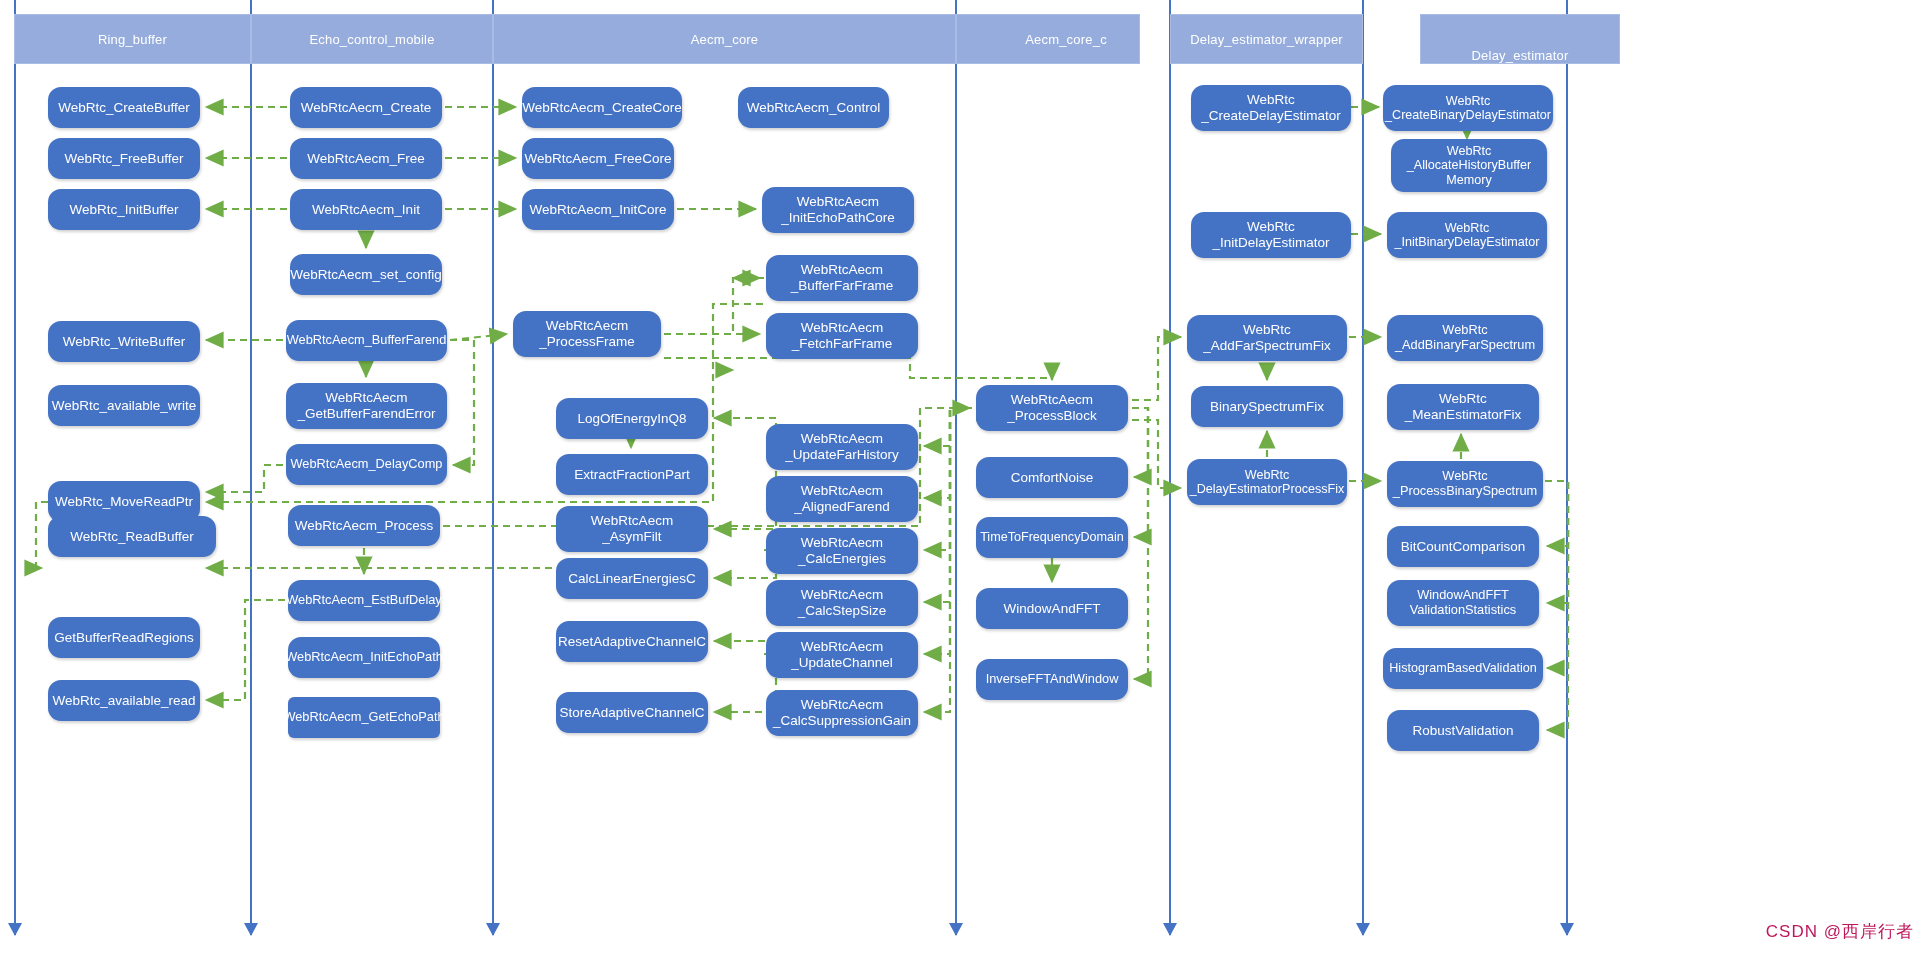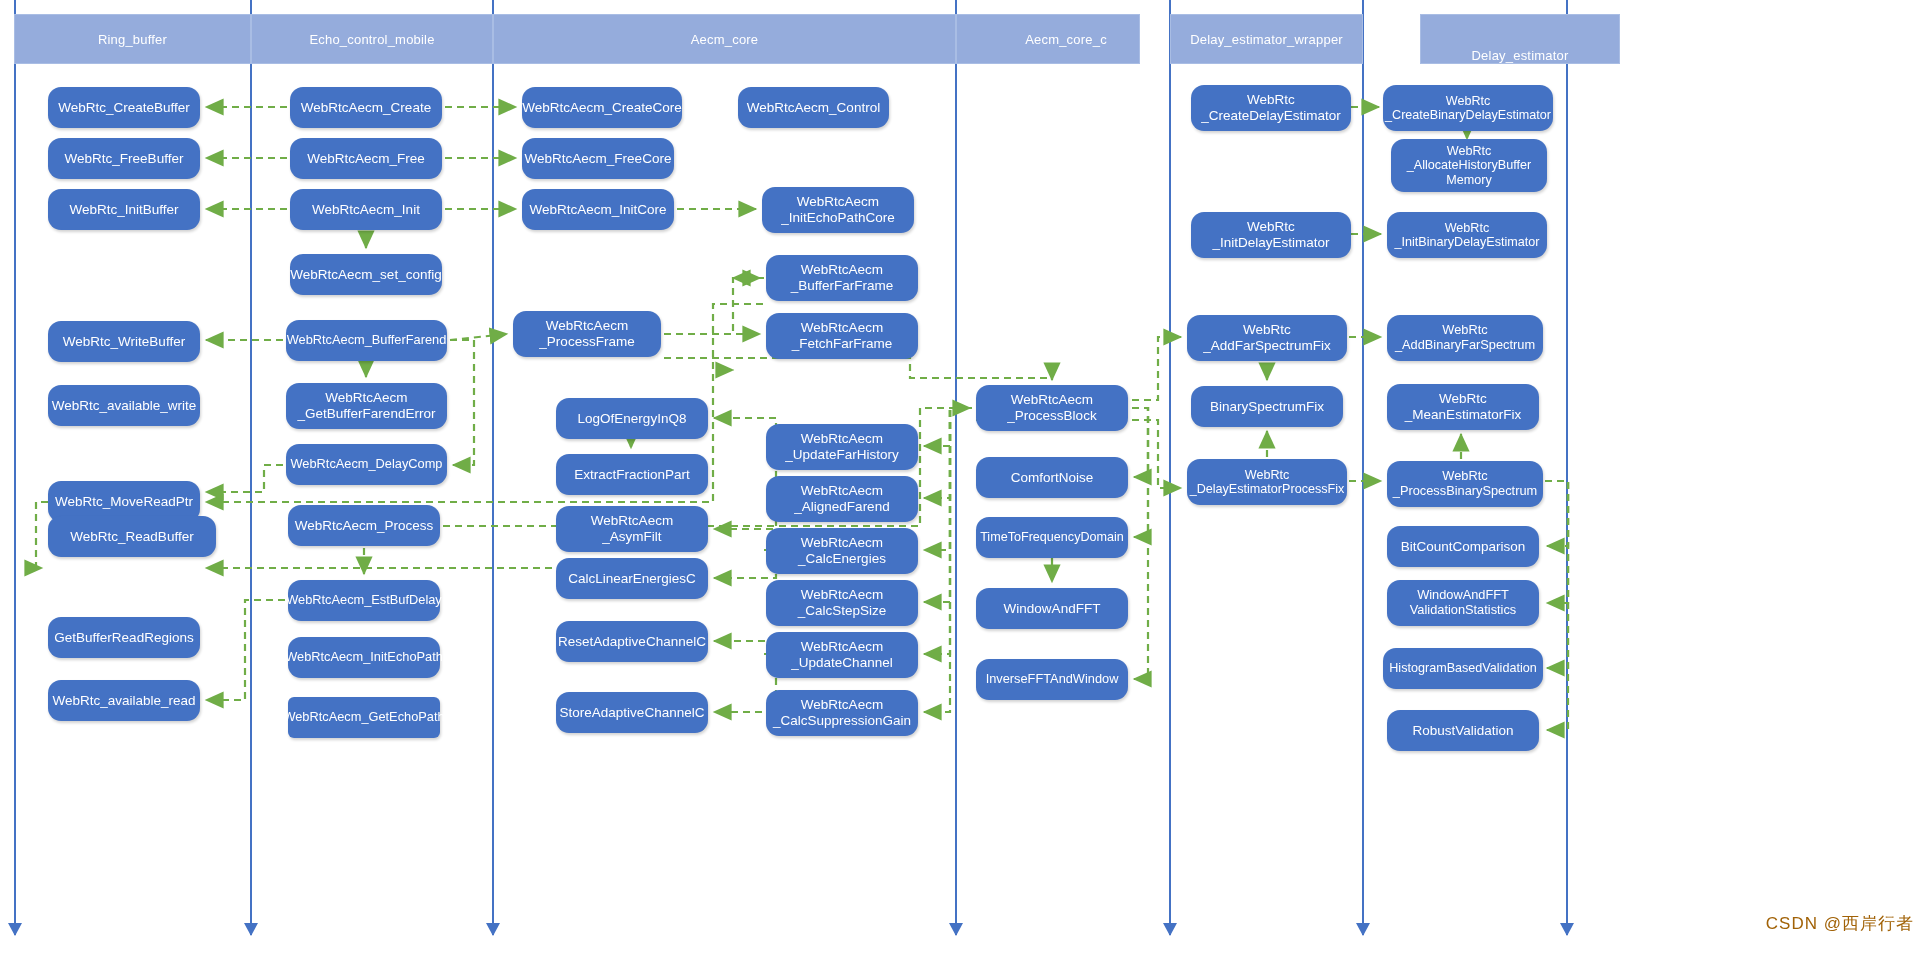--- a/index.html
+++ b/index.html
@@ -68,22 +68,22 @@
     position: absolute;
     left: 0;
     top: 0;
     width: 1932px;
     height: 959px;
     pointer-events: none;
   }
   .watermark {
     position: absolute;
     right: 18px;
-    bottom: 24px;
-    color: #a16207;
+    bottom: 16px;
+    color: #be185d;
     font-size: 17px;
     letter-spacing: 1px;
     white-space: nowrap;
   }
 </style>
 </head>
 <body>
 
 <div id="canvas">
 

